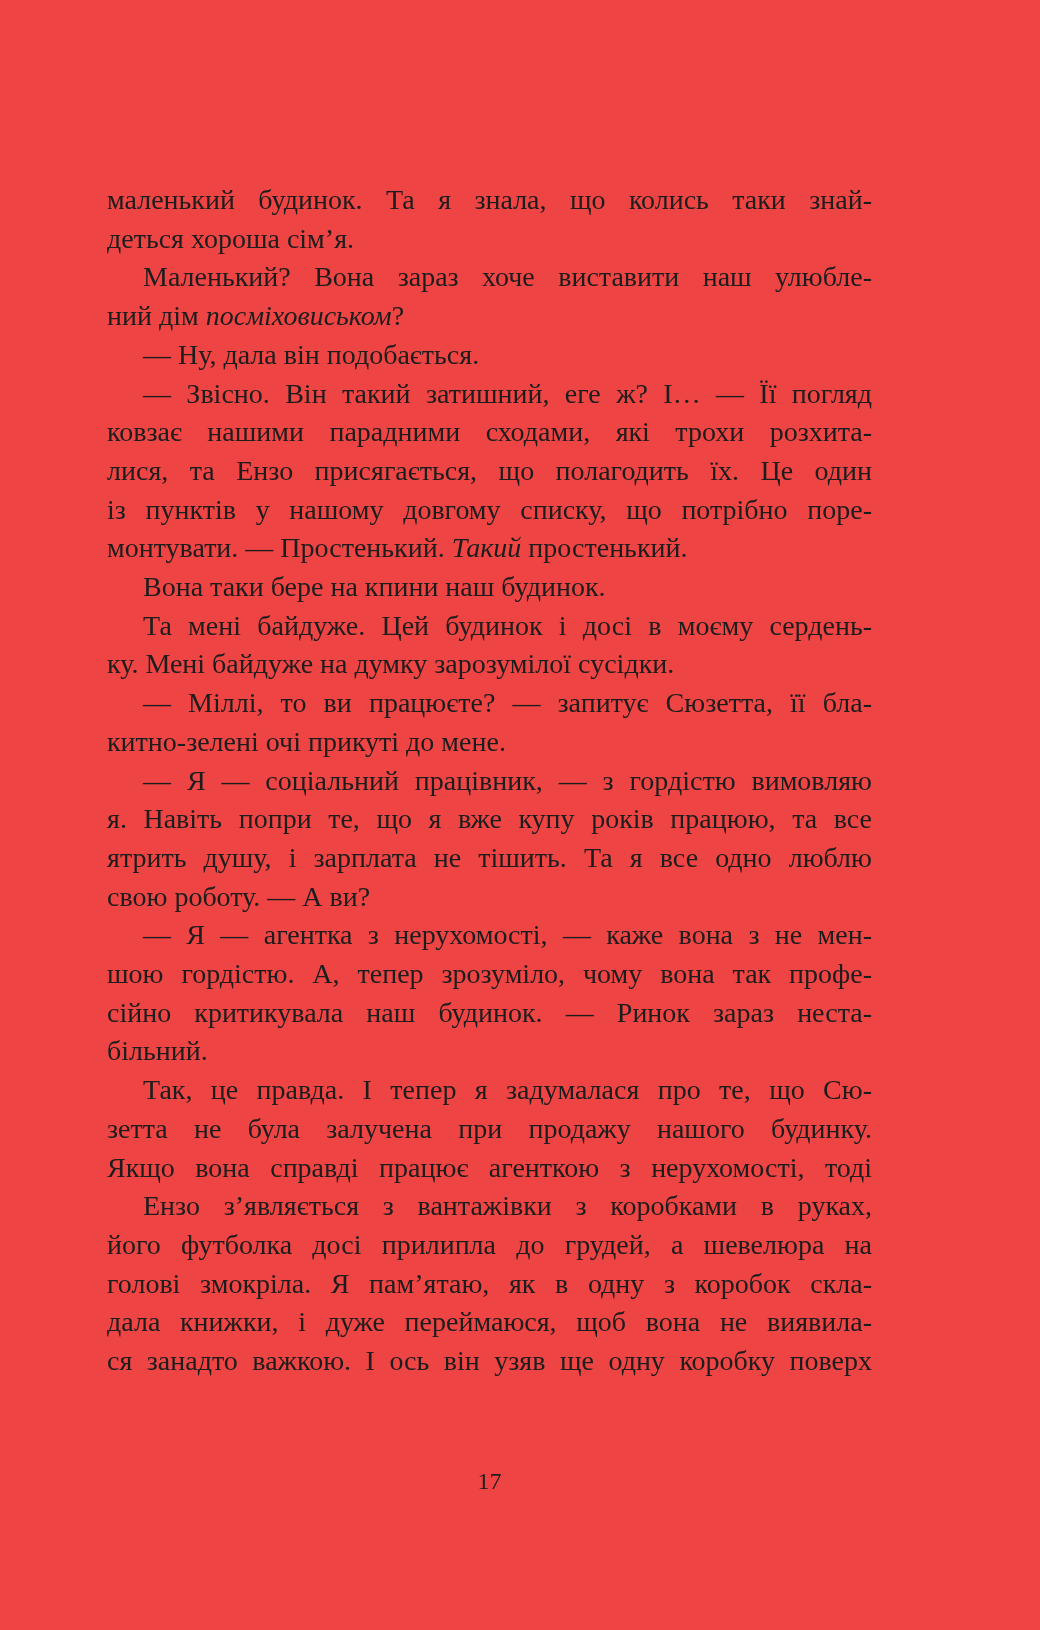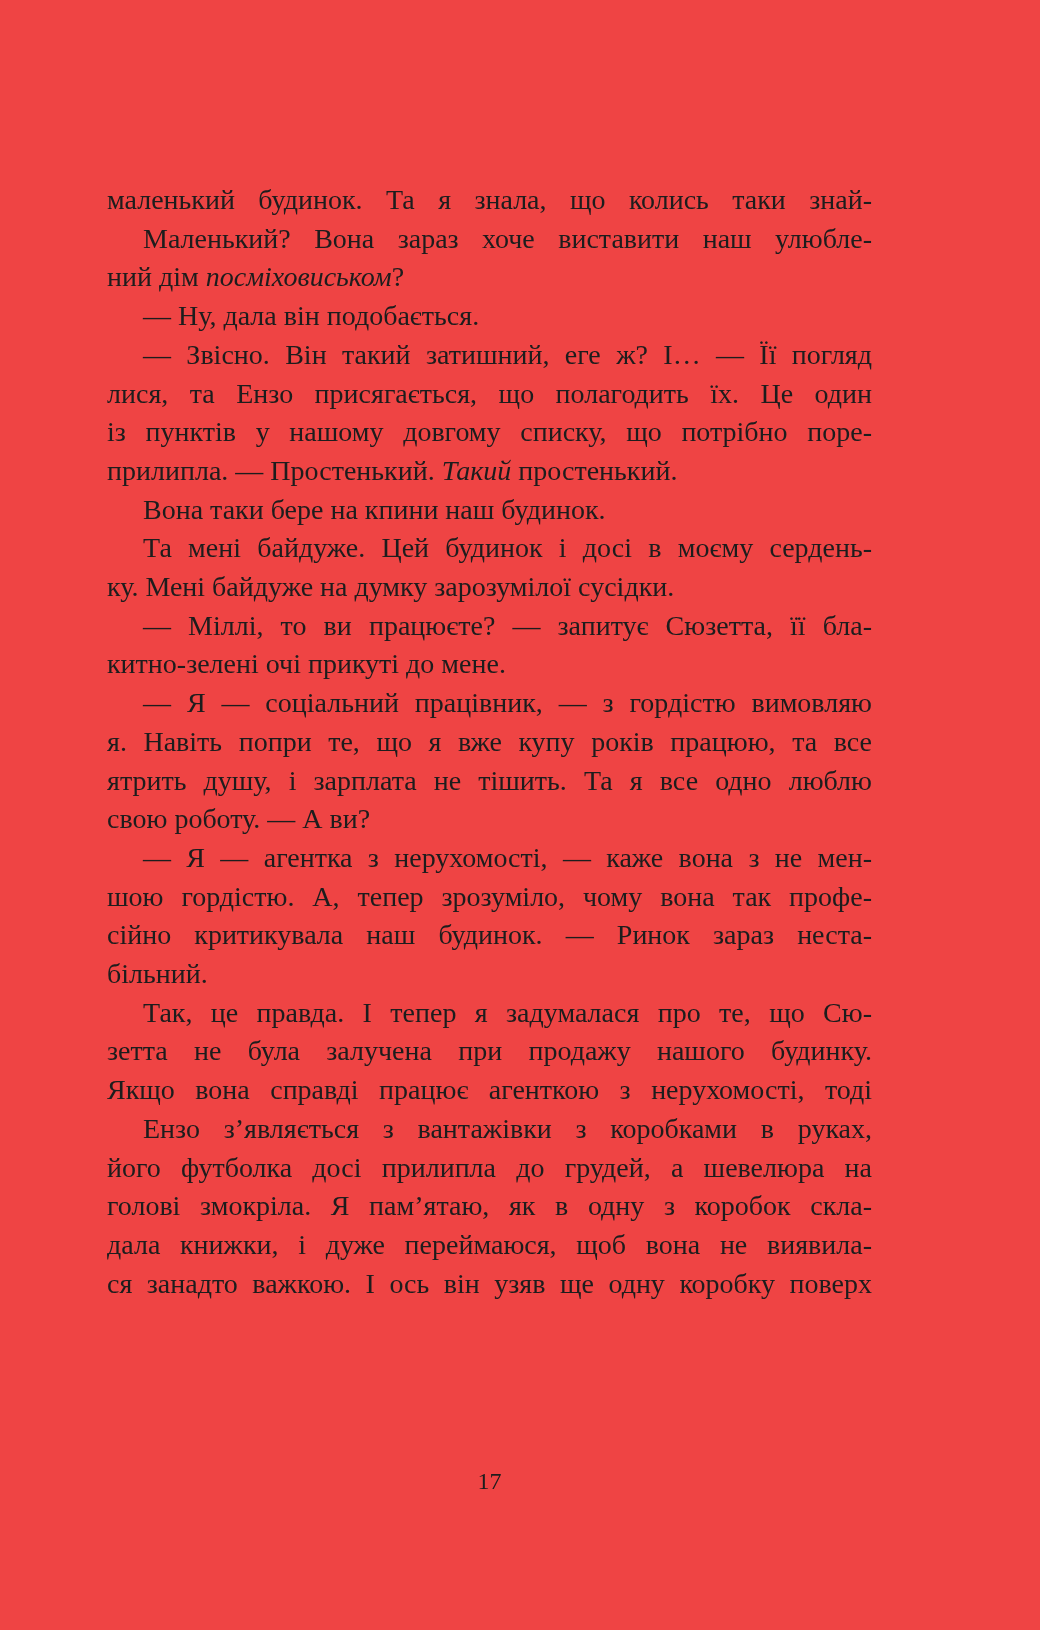--- a/index.html
+++ b/index.html
@@ -48,33 +48,35 @@
     line-height: 34px;
   }
 </style>
 </head>
 <body>
 
 <div class="page">
   <div class="text-block">
       <div class="para">
         <div class="line"><span>маленький будинок. Та я знала, що колись таки знай-</span></div>
+        <div class="line last"><span>деться хороша сім’я.</span></div>
       </div>
       <div class="para">
         <div class="line indent"><span>Маленький? Вона зараз хоче виставити наш улюбле-</span></div>
         <div class="line last"><span>ний дім </span><em>посміховиськом</em><span>?</span></div>
       </div>
       <div class="para">
         <div class="line last indent"><span>— Ну, дала він подобається.</span></div>
       </div>
       <div class="para">
         <div class="line indent"><span>— Звісно. Він такий затишний, еге ж? І… — Її погляд</span></div>
+        <div class="line"><span>ковзає нашими парадними сходами, які трохи розхита-</span></div>
         <div class="line"><span>лися, та Ензо присягається, що полагодить їх. Це один</span></div>
         <div class="line"><span>із пунктів у нашому довгому списку, що потрібно поре-</span></div>
-        <div class="line last"><span>прилипла. — Простенький. </span><em>Такий</em><span> простенький.</span></div>
+        <div class="line last"><span>монтувати. — Простенький. </span><em>Такий</em><span> простенький.</span></div>
       </div>
       <div class="para">
         <div class="line last indent"><span>Вона таки бере на кпини наш будинок.</span></div>
       </div>
       <div class="para">
         <div class="line indent"><span>Та мені байдуже. Цей будинок і досі в моєму сердень-</span></div>
         <div class="line last"><span>ку. Мені байдуже на думку зарозумілої сусідки.</span></div>
       </div>
       <div class="para">
         <div class="line indent"><span>— Міллі, то ви працюєте? — запитує Сюзетта, її бла-</span></div>

